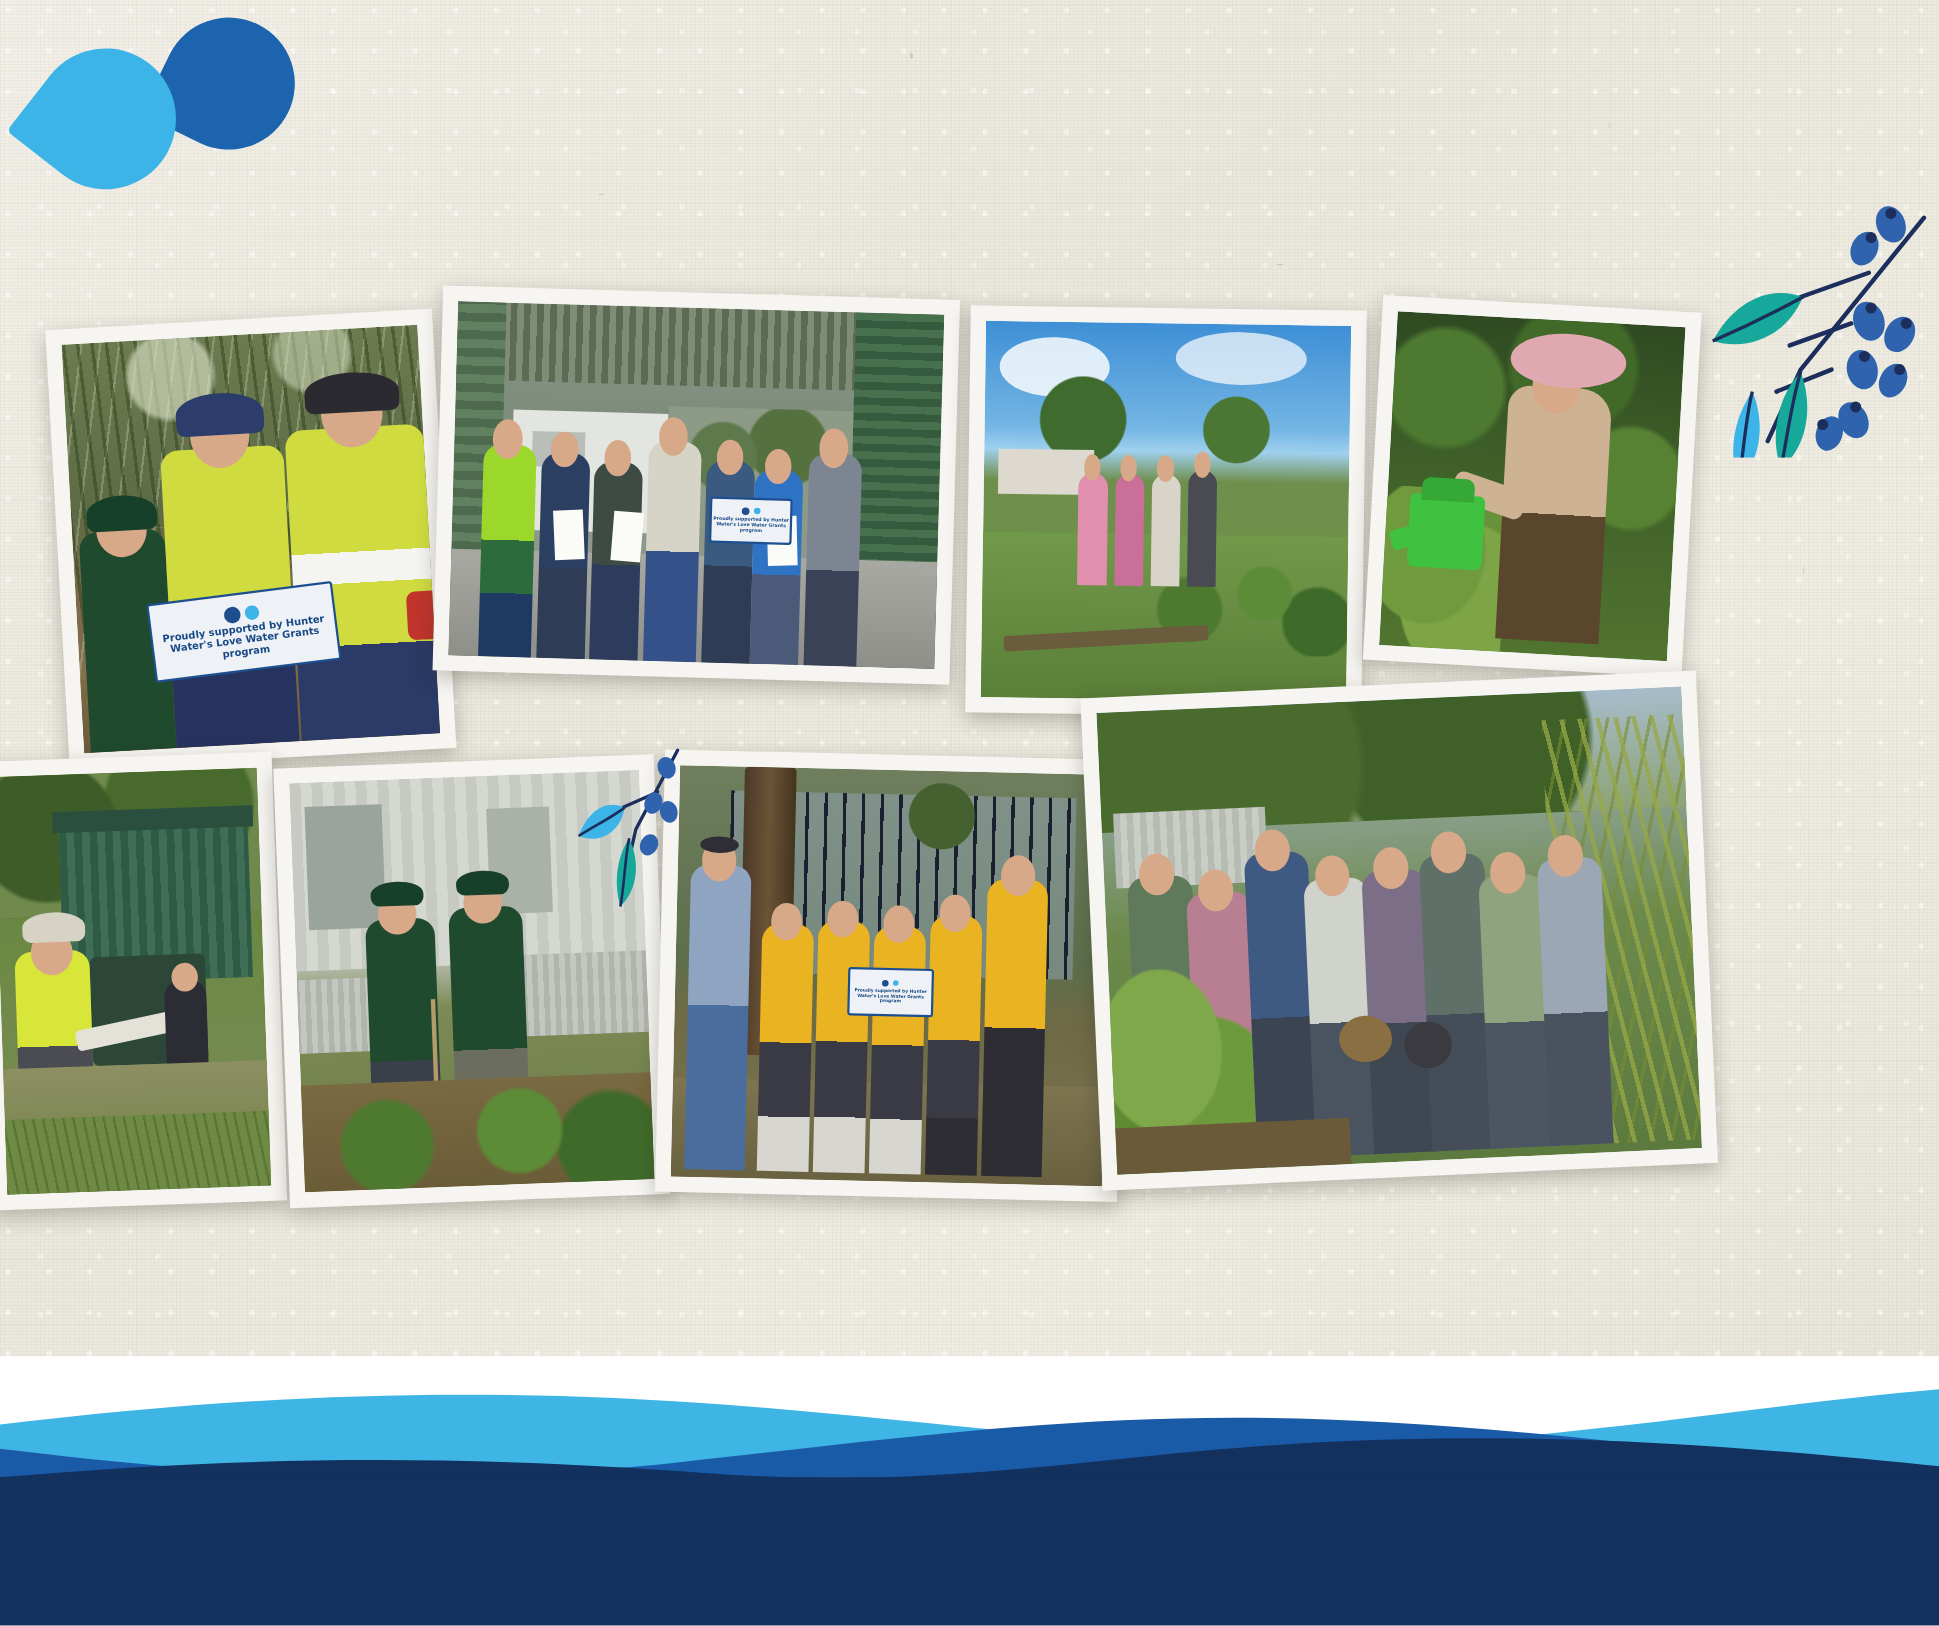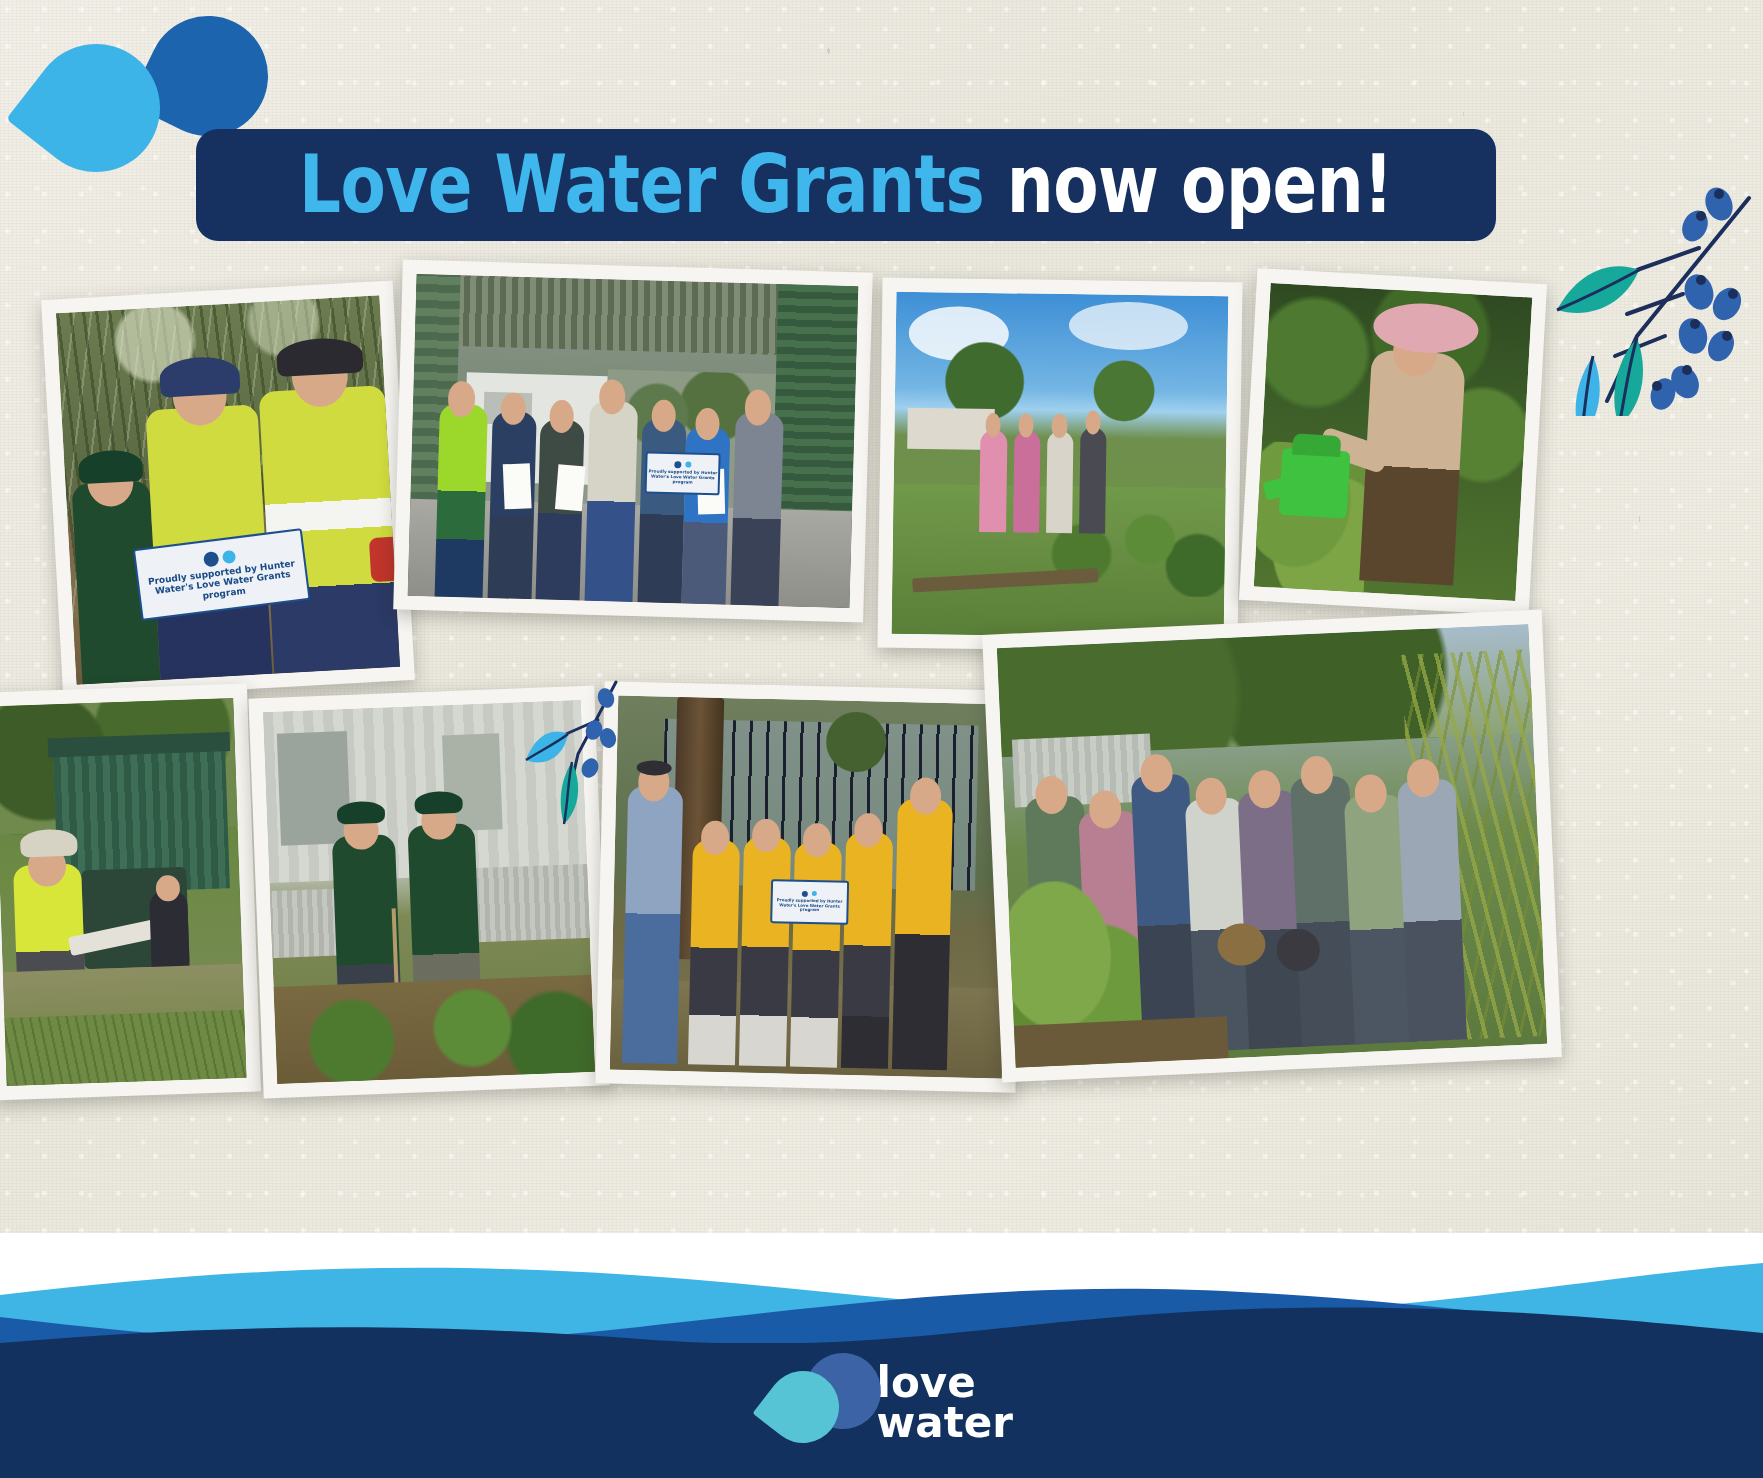--- a/index.html
+++ b/index.html
@@ -169,25 +169,20 @@
 <div id="poster">
 
   <div class="paper-bg"></div>
   <div class="paper-noise"></div>
 
   <div class="droplets">
     <div class="drop drop-dark"></div>
     <div class="drop drop-light"></div>
   </div>
 
-  <div class="headline-banner">
-    <div class="headline">
-      <span class="hl-a">Love Water Grants</span><span>&nbsp;</span><span class="hl-b">now open!</span>
-    </div>
-  </div>
 
   <svg class="sprig sprig-tr" viewBox="0 0 270 230">
     <g stroke="#1b2e5c" stroke-width="4" fill="none" stroke-linecap="round">
       <path d="M262 12 L150 150 L120 215"></path>
       <path d="M212 62 L150 84"></path>
       <path d="M196 108 L140 128"></path>
       <path d="M178 150 L128 170"></path>
     </g>
 
     <g>
@@ -535,27 +530,17 @@
 
     <svg class="wave" style="top:66px;height:130px;" viewBox="0 0 1763 130" preserveAspectRatio="none">
       <path d="M0 44 C210 26 400 22 640 40 C880 58 1010 18 1250 10 C1460 3 1640 22 1763 34 L1763 130 L0 130 Z" fill="#12315f"></path>
     </svg>
 
     <div class="footer-solid"></div>
 
     <div class="footer-logos">
 
 
-      <div class="lw-logo">
-        <div class="lw-hearts">
-          <div class="lw-h lw-h2"></div>
-          <div class="lw-h lw-h1"></div>
-        </div>
-        <div class="lw-words">
-          <div>love</div>
-          <div>water</div>
-        </div>
-      </div>
 
     </div>
   </div>
 
 </div>
 
 </body></html>

